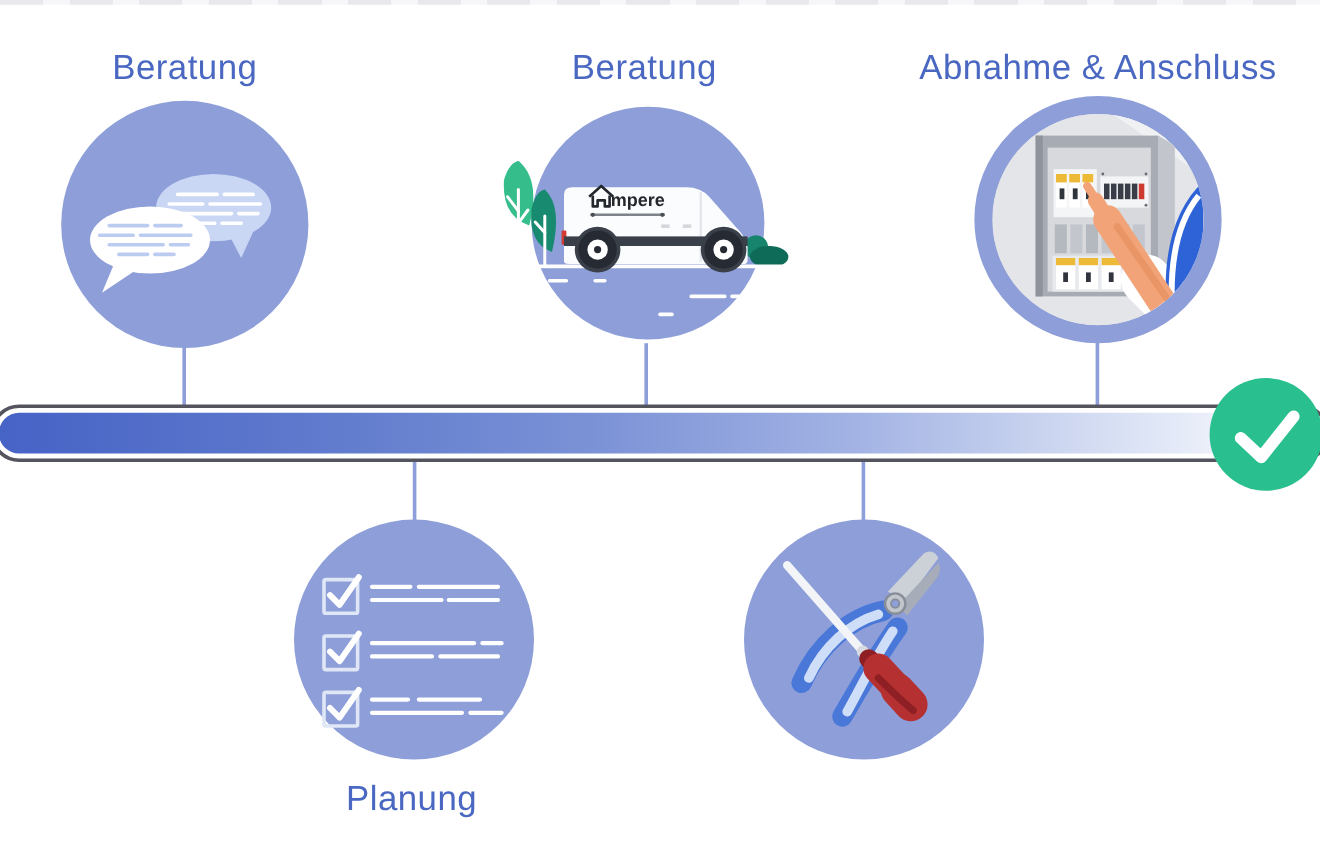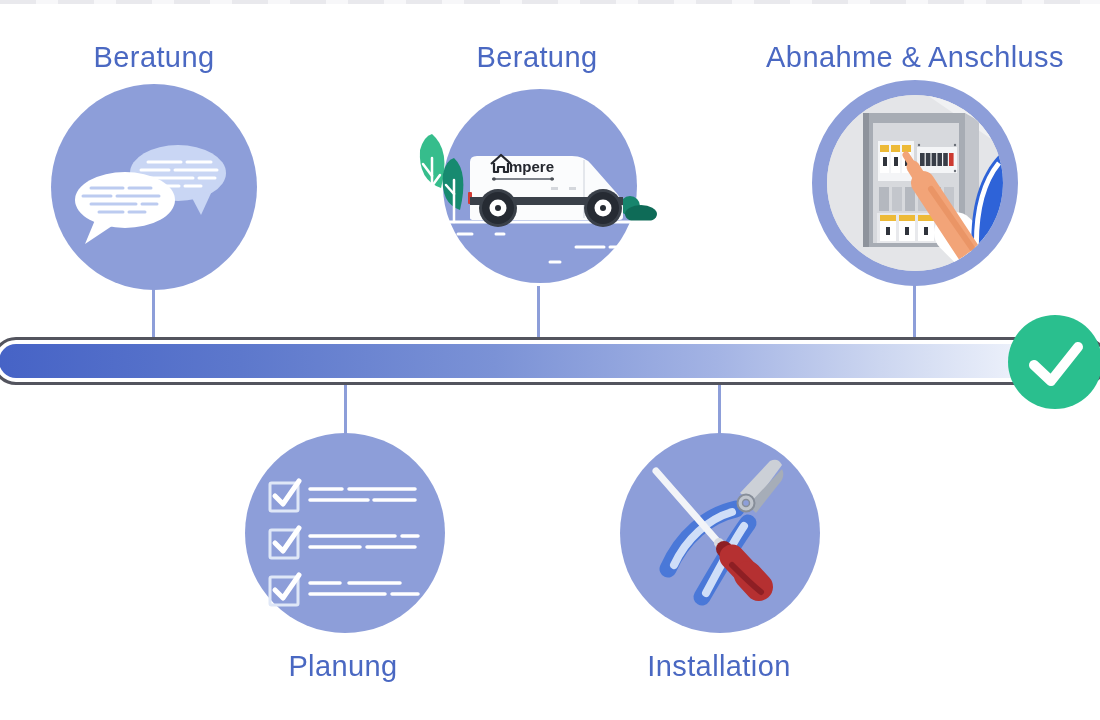--- a/index.html
+++ b/index.html
@@ -47,21 +47,20 @@
 <body>
 
 <div class="canvas">
 
   <div class="top-dashes"></div>
 
   <div class="step-label" style="left:54px;top:41px;width:200px">Beratung</div>
   <div class="step-label" style="left:437px;top:41px;width:200px">Beratung</div>
   <div class="step-label" style="left:755px;top:41px;width:320px">Abnahme &amp; Anschluss</div>
   <div class="step-label" style="left:243px;top:650px;width:200px">Planung</div>
-  <div class="step-label" style="left:619px;top:650px;width:200px">Installation</div>
 
   <div class="connector" style="left:152px;top:288px;height:54px"></div>
   <div class="connector" style="left:537px;top:286px;height:56px"></div>
   <div class="connector" style="left:913px;top:284px;height:58px"></div>
   <div class="connector" style="left:344px;top:381px;height:56px"></div>
   <div class="connector" style="left:718px;top:381px;height:56px"></div>
 
   <div class="circle" style="left:51px;top:84px;width:206px;height:206px">
     <svg width="206" height="206" viewBox="0 0 206 206">
       <g>

